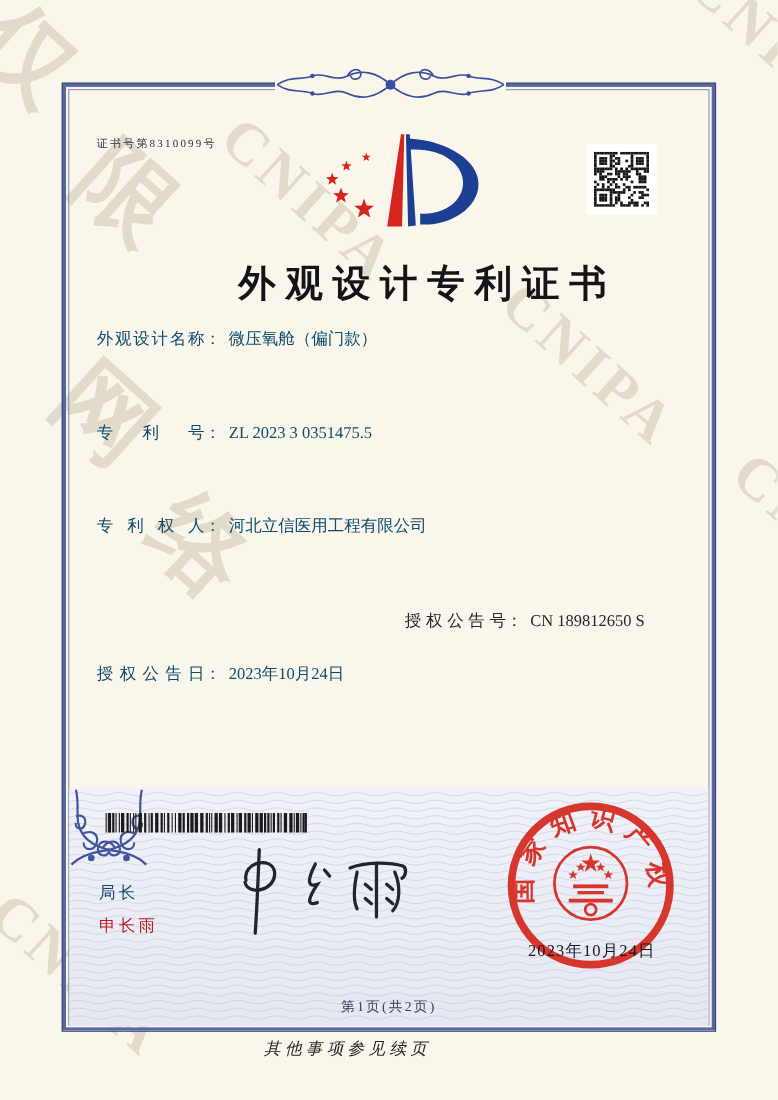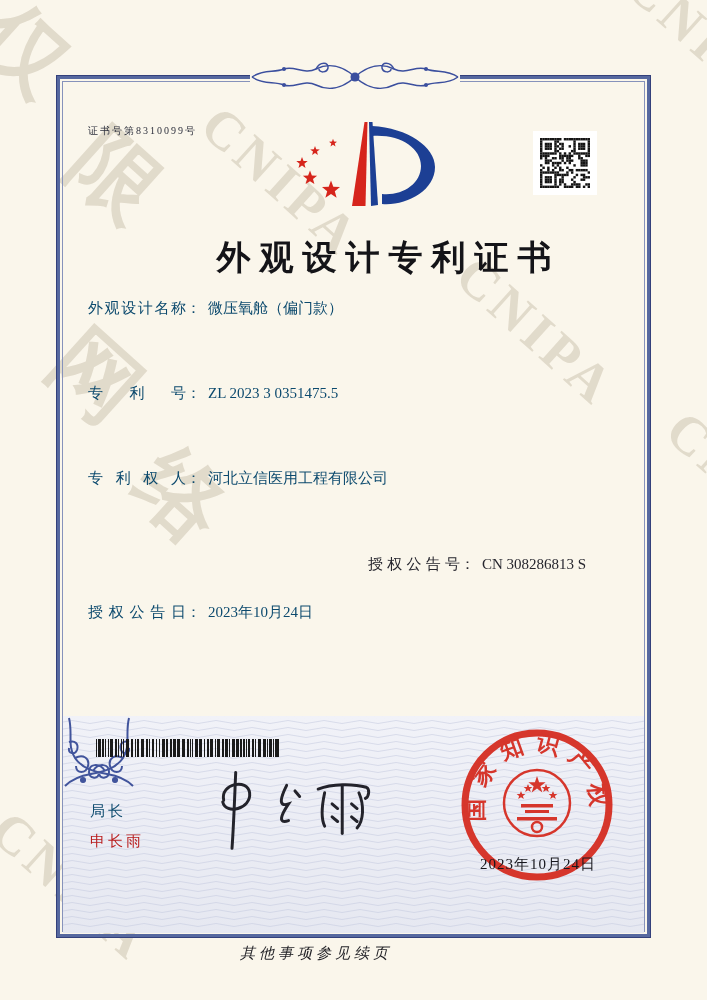--- a/index.html
+++ b/index.html
@@ -359,21 +359,21 @@
   <div class="field-row r2">
     <span class="flabel">专利号</span><span>：</span><span class="fvalue">ZL 2023 3 0351475.5</span>
   </div>
   <div class="field-row r4">
     <span class="flabel">专利权人</span><span>：</span><span class="fvalue">河北立信医用工程有限公司</span>
   </div>
   <div class="field-row r6">
     <span class="flabel">授权公告日</span><span>：</span><span class="fvalue">2023年10月24日</span>
   </div>
   <div class="field-right">
-    <span class="flabel">授权公告号</span><span>：</span><span class="fvalue">CN 308286813 S</span>
+    <span class="flabel">授权公告号</span><span>：</span><span class="fvalue">CN 189812650 S</span>
   </div>
 
 
   <div class="band">
     <svg width="581" height="217" viewBox="0 0 581 217" id="wave-svg">
         <path d="M0 6 q9 -3 18 0 t18 0 t18 0 t18 0 t18 0 t18 0 t18 0 t18 0 t18 0 t18 0 t18 0 t18 0 t18 0 t18 0 t18 0 t18 0 t18 0 t18 0 t18 0 t18 0 t18 0 t18 0 t18 0 t18 0 t18 0 t18 0 t18 0 t18 0 t18 0 t18 0 t18 0 t18 0 t18 0" fill="none" stroke="#c4c9de" stroke-width="0.7" opacity="0.8"></path>
         <path d="M0 13 q9 -3 18 0 t18 0 t18 0 t18 0 t18 0 t18 0 t18 0 t18 0 t18 0 t18 0 t18 0 t18 0 t18 0 t18 0 t18 0 t18 0 t18 0 t18 0 t18 0 t18 0 t18 0 t18 0 t18 0 t18 0 t18 0 t18 0 t18 0 t18 0 t18 0 t18 0 t18 0 t18 0 t18 0" fill="none" stroke="#c4c9de" stroke-width="0.7" opacity="0.8"></path>
         <path d="M0 20 q9 -3 18 0 t18 0 t18 0 t18 0 t18 0 t18 0 t18 0 t18 0 t18 0 t18 0 t18 0 t18 0 t18 0 t18 0 t18 0 t18 0 t18 0 t18 0 t18 0 t18 0 t18 0 t18 0 t18 0 t18 0 t18 0 t18 0 t18 0 t18 0 t18 0 t18 0 t18 0 t18 0 t18 0" fill="none" stroke="#c4c9de" stroke-width="0.7" opacity="0.8"></path>
         <path d="M0 27 q9 -3 18 0 t18 0 t18 0 t18 0 t18 0 t18 0 t18 0 t18 0 t18 0 t18 0 t18 0 t18 0 t18 0 t18 0 t18 0 t18 0 t18 0 t18 0 t18 0 t18 0 t18 0 t18 0 t18 0 t18 0 t18 0 t18 0 t18 0 t18 0 t18 0 t18 0 t18 0 t18 0 t18 0" fill="none" stroke="#c4c9de" stroke-width="0.7" opacity="0.8"></path>
         <path d="M0 34 q9 -3 18 0 t18 0 t18 0 t18 0 t18 0 t18 0 t18 0 t18 0 t18 0 t18 0 t18 0 t18 0 t18 0 t18 0 t18 0 t18 0 t18 0 t18 0 t18 0 t18 0 t18 0 t18 0 t18 0 t18 0 t18 0 t18 0 t18 0 t18 0 t18 0 t18 0 t18 0 t18 0 t18 0" fill="none" stroke="#c4c9de" stroke-width="0.7" opacity="0.8"></path>
@@ -517,15 +517,16 @@
       <polygon points="71,59 72.2,62 75.4,62.1 72.9,64 73.8,67 71,65.2 68.2,67 69.1,64 66.6,62.1 69.8,62"></polygon>
       <polygon points="89,59 90.2,62 93.4,62.1 90.9,64 91.8,67 89,65.2 86.2,67 87.1,64 84.6,62.1 87.8,62"></polygon>
       <rect x="64" y="79" width="32" height="3.5"></rect>
       <rect x="68" y="85" width="24" height="3"></rect>
       <rect x="60" y="92" width="40" height="3.5"></rect>
       <circle cx="80" cy="102" r="5" fill="none" stroke="#d5291d" stroke-width="2.5"></circle>
     </g>
   </svg>
   <div class="seal-date">2023年10月24日</div>
 
+  <div class="page-num">第1页(共2页)</div>
   <div class="continuation">其他事项参见续页</div>
 
 </div>
 
 </body></html>

